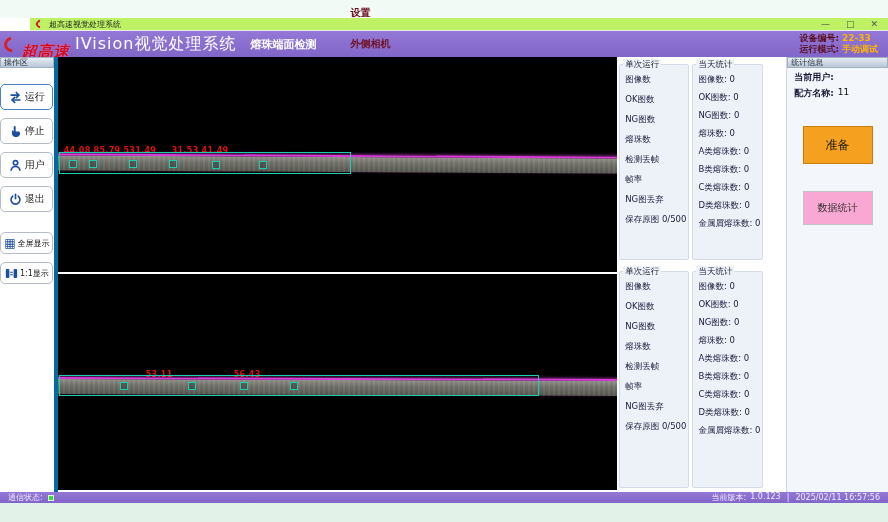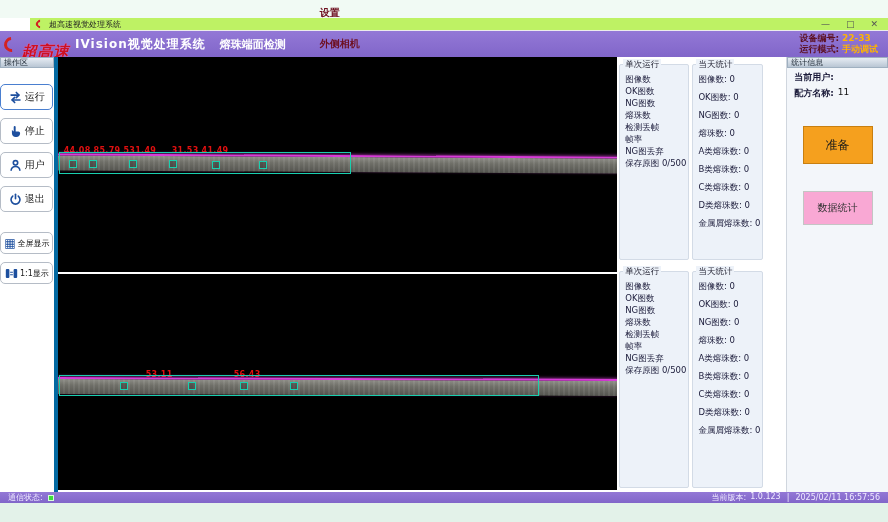--- a/index.html
+++ b/index.html
@@ -15,21 +15,21 @@
   .titlebar { height:13px; background:#bef264; border-bottom:1px solid #ececec; display:flex; align-items:center; padding:0 6px;margin-left:30px; }
   .app-ico { width:8px; height:8px; border:2px solid transparent; border-left-color:#d42222; border-bottom-color:#d42222; border-radius:50%; transform:rotate(45deg); }
   .titlebar-title { font-size:8px; color:#222; margin-left:5px; }
   .titlebar-controls { margin-left:auto; display:flex; gap:16px; font-size:9px; color:#555; padding-right:4px; }
   .titlebar-controls span { cursor:default; line-height:11px; }
 
   
   .header { height:26px; background:linear-gradient(#9378d6,#8166c9); display:flex; align-items:center; padding:0 10px 0 4px; }
   .logo-swoosh { width:15px; height:15px; border:3px solid transparent; border-left-color:#d42222; border-bottom-color:#d42222; border-radius:50%; transform:rotate(40deg); flex:0 0 auto; }
   .brand { color:#cc1122; font-style:italic; font-weight:bold; font-size:16px; margin:16px 6px 0 2px; text-shadow:0 0 1px #f8d; }
-  .app-title { color:#ffffff; font-size:12px; font-weight:bold; letter-spacing:1px; }
+  .app-title { color:#ffffff; font-size:16px; font-weight:normal; letter-spacing:1px; }
   .app-subtitle { color:#ffffff; font-size:11px; font-weight:bold; margin-left:14px; }
   .menu { display:flex; gap:17px; margin-left:34px; font-size:10px; font-weight:bold; color:#6e1020;flex-direction:column; }
   .menu-item { cursor:default; }
   .header-right { margin-left:auto; font-size:9px; line-height:11px; text-align:left; }
   .header-right .lbl { color:#5c1020; font-weight:bold; }
   .header-right .val { color:#ffb400; font-weight:bold; margin-left:3px; }
 
   
   .main { display:flex; height:435px; }
 
@@ -62,21 +62,21 @@
 
   
   .statscol { width:125px; background:#ffffff; display:flex; flex-direction:column; }
   .stats-section { display:flex; gap:3px; padding:7px 2px 4px 2px; }
   .stats-section.first { height:207px; }
   .stats-section.second { flex:1; }
   .groupbox { position:relative; flex:1; border:1px solid #d3dbe6; border-radius:2px; background:#edf2f9; padding:9px 2px 4px 5px; }
   .gb-title { position:absolute; top:-6px; left:3px; background:#edf2f9; padding:0 2px; font-size:8.5px; color:#2a2a3a; }
   .rows { display:flex; flex-direction:column; }
   .rows div { font-size:8.5px; color:#1b1b3a; white-space:nowrap; }
-  .run-rows { }
+  .run-rows { gap:8px; }
   .day-rows { gap:6px; }
 
   
   .infocol { width:108px; background:#f3f6fa; border-left:1px solid #d0d6de; display:flex; flex-direction:column;margin-left:44px; }
   .info-row { display:flex; font-size:9px; color:#1b1b3a; padding:3px 7px 0 7px; }
   .info-row .lbl { font-weight:bold; }
   .info-row .val { margin-left:4px; color:#111; }
   .prepare-btn { margin:26px auto 0 auto; width:70px; height:38px; background:#f5a01e; border:1px solid #c87f10; font-size:12px; color:#1a1a1a; font-family:inherit; cursor:default; }
   .data-btn { margin:27px auto 0 auto; width:70px; height:34px; background:#f9a8d4; border:1px solid #c4c4c4; font-size:10px; color:#333; font-family:inherit; cursor:default; }
 

